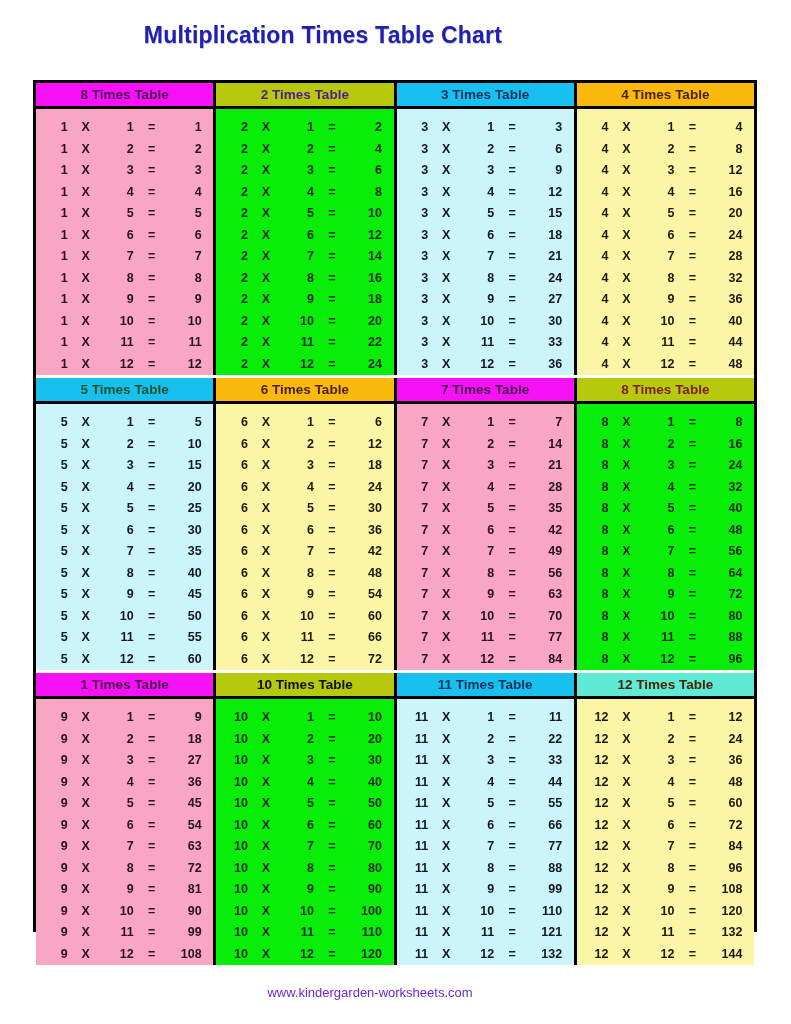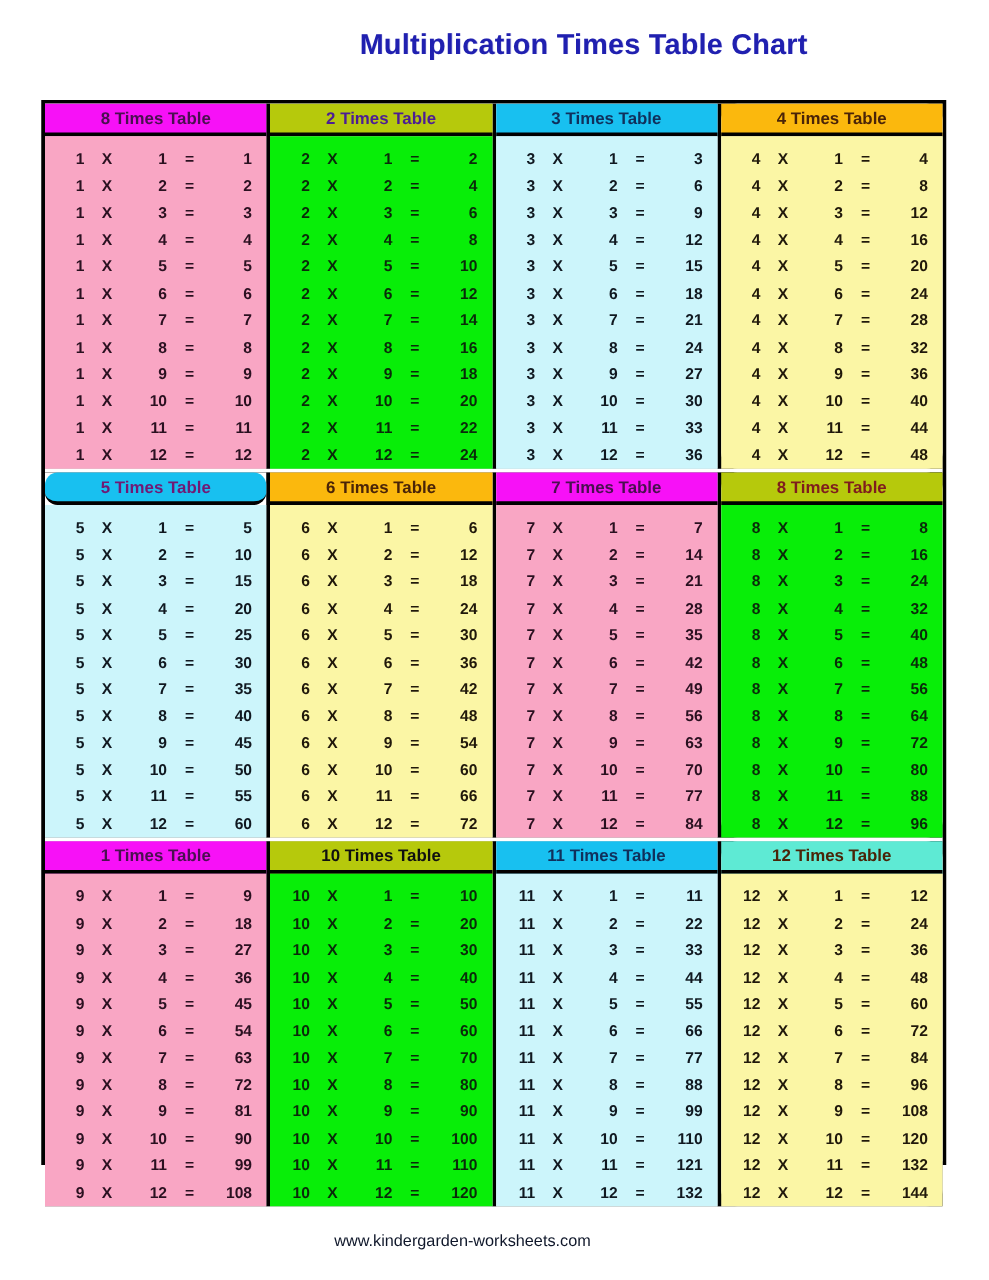--- a/index.html
+++ b/index.html
@@ -22,21 +22,21 @@
     position: relative;
     background: #ffffff;
   }
 
   
   .chart-title {
     position: absolute;
     top: 22px;
     left: 0;
     width: 646px;
-    text-align: right;
+    text-align: center;
     font-size: 23px;
     font-weight: bold;
     color: #2020b0;
     letter-spacing: 0.2px;
     text-shadow: 0.5px 0.5px 0 rgba(80,80,190,0.35);
   }
 
   
   .grid-frame {
     position: absolute;
@@ -114,21 +114,21 @@
   .c-r { text-align: right; padding-right: 6px; }
 
   
   .footer {
     position: absolute;
     left: 0;
     top: 985px;
     width: 740px;
     text-align: center;
     font-size: 13px;
-    color: #0f172a;
+    color: #6d28d9;
   }
 </style>
 </head>
 <body>
 
 <div class="page">
 
   <div class="chart-title">Multiplication Times Table Chart</div>
 
   <div class="grid-frame">
@@ -487,21 +487,21 @@
                 <span class="c-x">X</span>
                 <span class="c-b">12</span>
                 <span class="c-e">=</span>
                 <span class="c-r">48</span>
               </div>
             </div>
           </div>
         </div>
         <div class="band">
           <div class="tcard">
-            <div class="tcard-head" style="background: rgb(24, 192, 240); color: #701a75; border-radius: 10px;">5 Times Table</div>
+            <div class="tcard-head" style="background: rgb(24, 192, 240); color: #14532d;">5 Times Table</div>
             <div class="tcard-body" style="background: rgb(204, 245, 251); color: rgb(16, 24, 32);">
               <div class="row">
                 <span class="c-a">5</span>
                 <span class="c-x">X</span>
                 <span class="c-b">1</span>
                 <span class="c-e">=</span>
                 <span class="c-r">5</span>
               </div>
               <div class="row">
                 <span class="c-a">5</span>

